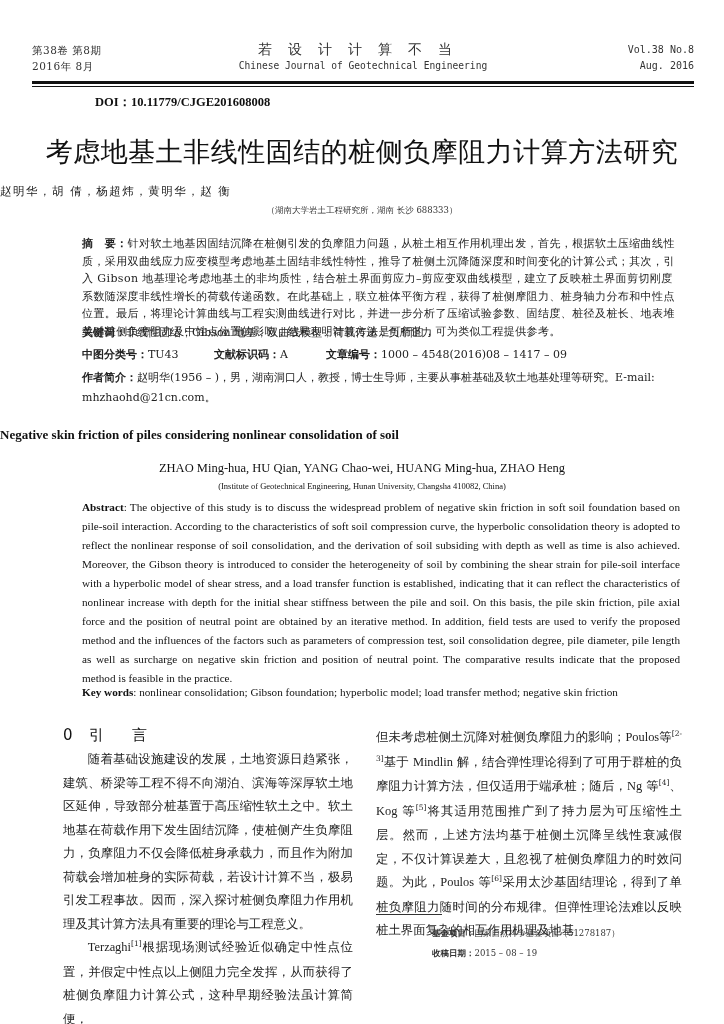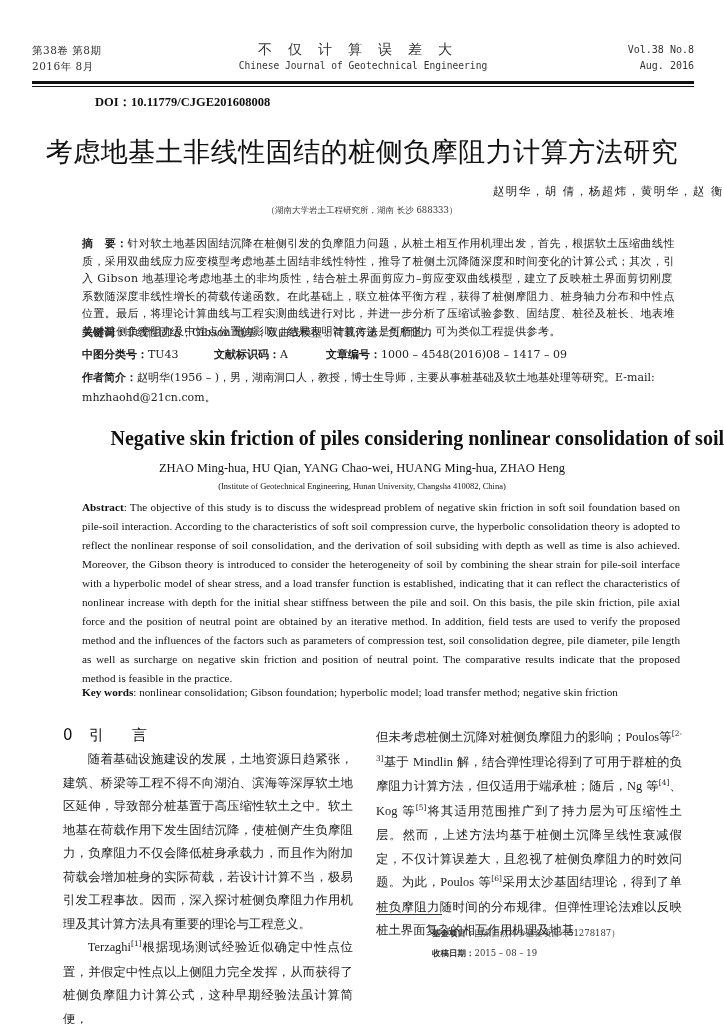--- a/index.html
+++ b/index.html
@@ -14,33 +14,33 @@
     .hdr .c { position: absolute; left: 0; right: 0; text-align: center; }
     .hdr .r { position: absolute; right: 0; font-family: "DejaVu Sans Mono", monospace; font-size: 10px; }
     .hdr .jtitle { font-size: 14px; letter-spacing: 16px; top: -3px; }
     .hdr .jsub { font-family: "DejaVu Sans Mono", monospace; font-size: 9.6px; }
     .rule-thick { position: absolute; left: 32px; right: 30px; top: 81px; height: 3px; background: #111; }
     .rule-thin { position: absolute; left: 32px; right: 30px; top: 86px; height: 1px; background: #111; }
 
     .doi { position: absolute; left: 63px; top: 94px; font-family: "Liberation Serif", serif; font-weight: bold; font-size: 12.5px; margin-left: 32px; }
 
     .title-cn { position: absolute; left: 0; right: 0; top: 134px; text-align: center; font-family: "DejaVu Sans", sans-serif; font-size: 27px; letter-spacing: 0.5px; }
-    .authors-cn { position: absolute; left: 0; right: 0; top: 184px; text-align: right; font-size: 11.5px; letter-spacing: 1.5px; color: #222; }
+    .authors-cn { position: absolute; left: 0; right: 0; top: 184px; text-align: left; font-size: 11.5px; letter-spacing: 1.5px; color: #222; }
     .affil-cn { position: absolute; left: 0; right: 0; top: 205px; text-align: center; font-size: 8.5px; color: #333; }
 
     .abs-cn { position: absolute; left: 82px; width: 598px; top: 235px; font-size: 11px; line-height: 17.5px; color: #222; letter-spacing: 0.4px; }
     .abs-cn .lbl { font-family: "DejaVu Sans", sans-serif; font-weight: bold; }
     .meta-line { position: absolute; left: 82px; font-size: 11px; color: #222; }
     .meta-line .lbl { font-family: "DejaVu Sans", sans-serif; font-weight: bold; }
     .kw-cn { top: 325px; }
     .cls { top: 347px; }
     .cls span.item { position: absolute; white-space: nowrap; }
     .bio { top: 368px; width: 598px; line-height: 20px; }
 
-    .title-en { position: absolute; left: 0; right: 0; top: 427px; text-align: right; font-family: "Liberation Serif", serif; font-weight: bold; font-size: 20px; }
+    .title-en { position: absolute; left: 0; right: 0; top: 427px; text-align: left; font-family: "Liberation Serif", serif; font-weight: bold; font-size: 13px; }
     .authors-en { position: absolute; left: 0; right: 0; top: 461px; text-align: center; font-family: "Liberation Serif", serif; font-size: 12.5px; }
     .affil-en { position: absolute; left: 0; right: 0; top: 481px; text-align: center; font-family: "Liberation Serif", serif; font-size: 8.5px; }
 
     .abs-en { position: absolute; left: 82px; width: 598px; top: 498px; font-family: "Liberation Serif", serif; font-size: 11.2px; line-height: 19px; text-align: justify; color: #111; }
     .abs-en .lbl { font-weight: bold; }
     .kw-en { position: absolute; left: 82px; width: 598px; top: 686px; font-family: "Liberation Serif", serif; font-size: 11.2px; }
     .kw-en .lbl { font-weight: bold; }
 
     .sec { position: absolute; left: 63px; top: 726px; font-family: "DejaVu Sans", sans-serif; font-size: 15px; }
     .sec .num { display: inline-block; width: 26px; }
@@ -59,21 +59,21 @@
     .fn .lbl { font-family: "DejaVu Sans", sans-serif; font-weight: bold; padding-left: 36px; }
     .fn1 { top: 928px; }
     .fn2 { top: 948px; }
   </style>
 </head>
 <body>
 
 <div class="hdr">
   <div class="row row1">
     <span class="l">第38卷  第8期</span>
-    <span class="c jtitle">不仅计算误差大</span>
+    <span class="c jtitle">若设计计算不当</span>
     <span class="r">Vol.38  No.8</span>
   </div>
   <div class="row row2">
     <span class="l">2016年    8月</span>
     <span class="c jsub">Chinese Journal of Geotechnical Engineering</span>
     <span class="r">Aug.  2016</span>
   </div>
 </div>
 <div class="rule-thick"></div>
 <div class="rule-thin"></div>

